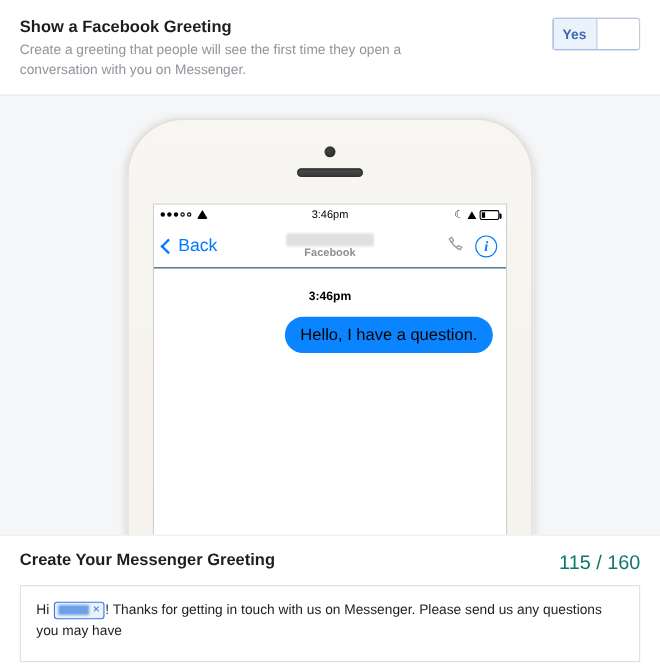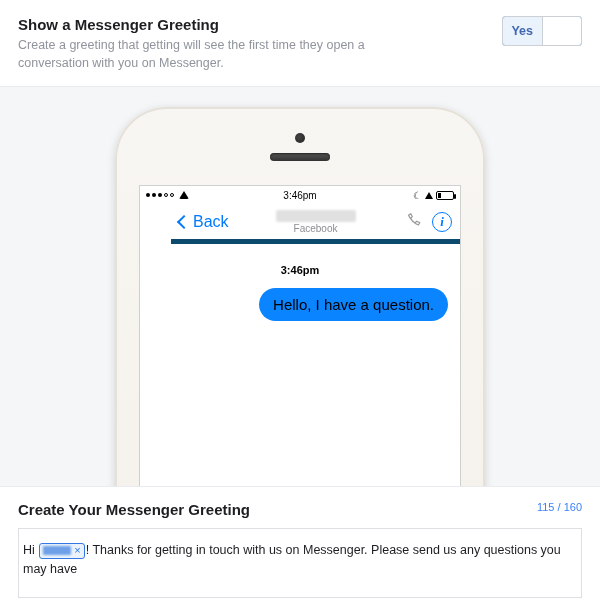--- a/index.html
+++ b/index.html
@@ -112,37 +112,37 @@
   .sb-right { flex:1; display:flex; justify-content:flex-end; align-items:center; gap:3px; }
   .moon { font-size:10px; color:#000; }
   .compassbar { width:0;height:0;border-left:4px solid transparent;border-right:4px solid transparent;border-bottom:7px solid #000;}
   .battery {
     width:18px; height:9px; border:1px solid #000; border-radius:2px; position:relative;
   }
   .battery::after{content:"";position:absolute;right:-3px;top:2px;width:2px;height:5px;background:#000;border-radius:1px;}
   .battery .fill{position:absolute;left:1px;top:1px;bottom:1px;width:20%;background:#000;}
   
   .navbar {
-    height:40px; border-bottom:5px solid #0c4a6e;
-    display:flex; align-items:center; padding:0 8px; position:relative;margin-left:31px;
+    height:40px; border-bottom:1px solid #0c4a6e;
+    display:flex; align-items:center; padding:0 8px; position:relative;
   }
   .nav-back { display:flex; align-items:center; color:#007aff; font-size:16px; gap:0px;}
   .chevron {
     width:10px; height:10px; border-left:2.5px solid #007aff; border-bottom:2.5px solid #007aff;
     transform:rotate(45deg); margin-right:4px;
   }
   .nav-center {
     position:absolute; left:0; right:0; text-align:center; pointer-events:none;
   }
   .nav-title-row { display:flex; flex-direction:column; align-items:center; gap:0px;}
   .blurbox {
     width:80px; height:12px; background:#d9d9d9; border-radius:2px;
     filter: blur(1.2px); opacity:.8;
   }
-  .nav-sub { font-size:10px; color:#8e8e93; margin-top:1px;}
+  .nav-sub { font-size:10px; color:#8e8e93; margin-top:1px;font-weight:bold;}
   .nav-right { position:absolute; right:8px; display:flex; align-items:center; gap:10px;}
   .phone-ico {
     width:18px;height:18px;
   }
   .info-circle {
     width:20px;height:20px;border:1.8px solid #007aff;border-radius:50%;
     display:flex;align-items:center;justify-content:center;color:#007aff;font-family:Georgia,serif;font-style:italic;font-size:13px;font-weight:bold;
   }
   
   .chat { padding:12px 12px; }
@@ -150,41 +150,41 @@
   .bubble {
     float:right;
     background:#0a84ff; color:#000000;
     padding:8px 14px; border-radius:18px;
     font-size:15px; max-width:230px;
   }
   
   .editor-section { padding: 14px 18px 18px 18px; border-top:1px solid #e9ebee; }
   .editor-head { display:flex; align-items:flex-start; }
   .editor-title { font-size:15px; font-weight:600; color:#1c1e21; flex:1;}
-  .counter { font-size:11px; color:#3b82f6; }
+  .counter { font-size:18px; color:#0f766e; }
   .editor-box {
-    margin-top:10px; border:1px solid #dddfe2; padding:12px 12px 18px 4px;
+    margin-top:10px; border:1px solid #dddfe2; padding:12px 12px 18px 14px;
     font-size:12.5px; color:#1c1e21; line-height:1.5; background:#fff;
   }
   .pill {
     display:inline-flex; align-items:center;
     border:1px solid #3578e5; border-radius:3px;
     padding:0 3px; height:16px; vertical-align:middle; background:#eaf2fb;
     margin:0 1px;
   }
   .pill-blur { width:28px; height:9px; background:#6ea0e8; filter:blur(1px); border-radius:1px; }
   .pill-x { font-size:11px; color:#3578e5; margin-left:3px; line-height:1;}
 </style>
 </head>
 <body>
 
 <div class="header-row">
   <div class="header-text">
-    <div class="section-title">Show a Messenger Greeting</div>
-    <div class="section-desc">Create a greeting that getting will see the first time they open a conversation with you on Messenger.</div>
+    <div class="section-title">Show a Facebook Greeting</div>
+    <div class="section-desc">Create a greeting that people will see the first time they open a conversation with you on Messenger.</div>
   </div>
   <div class="toggle">
     <div class="toggle-opt toggle-yes">Yes</div>
     <div class="toggle-opt toggle-no"></div>
   </div>
 </div>
 
 <div class="preview-panel">
   <div class="phone">
     <div class="phone-camera"></div>

